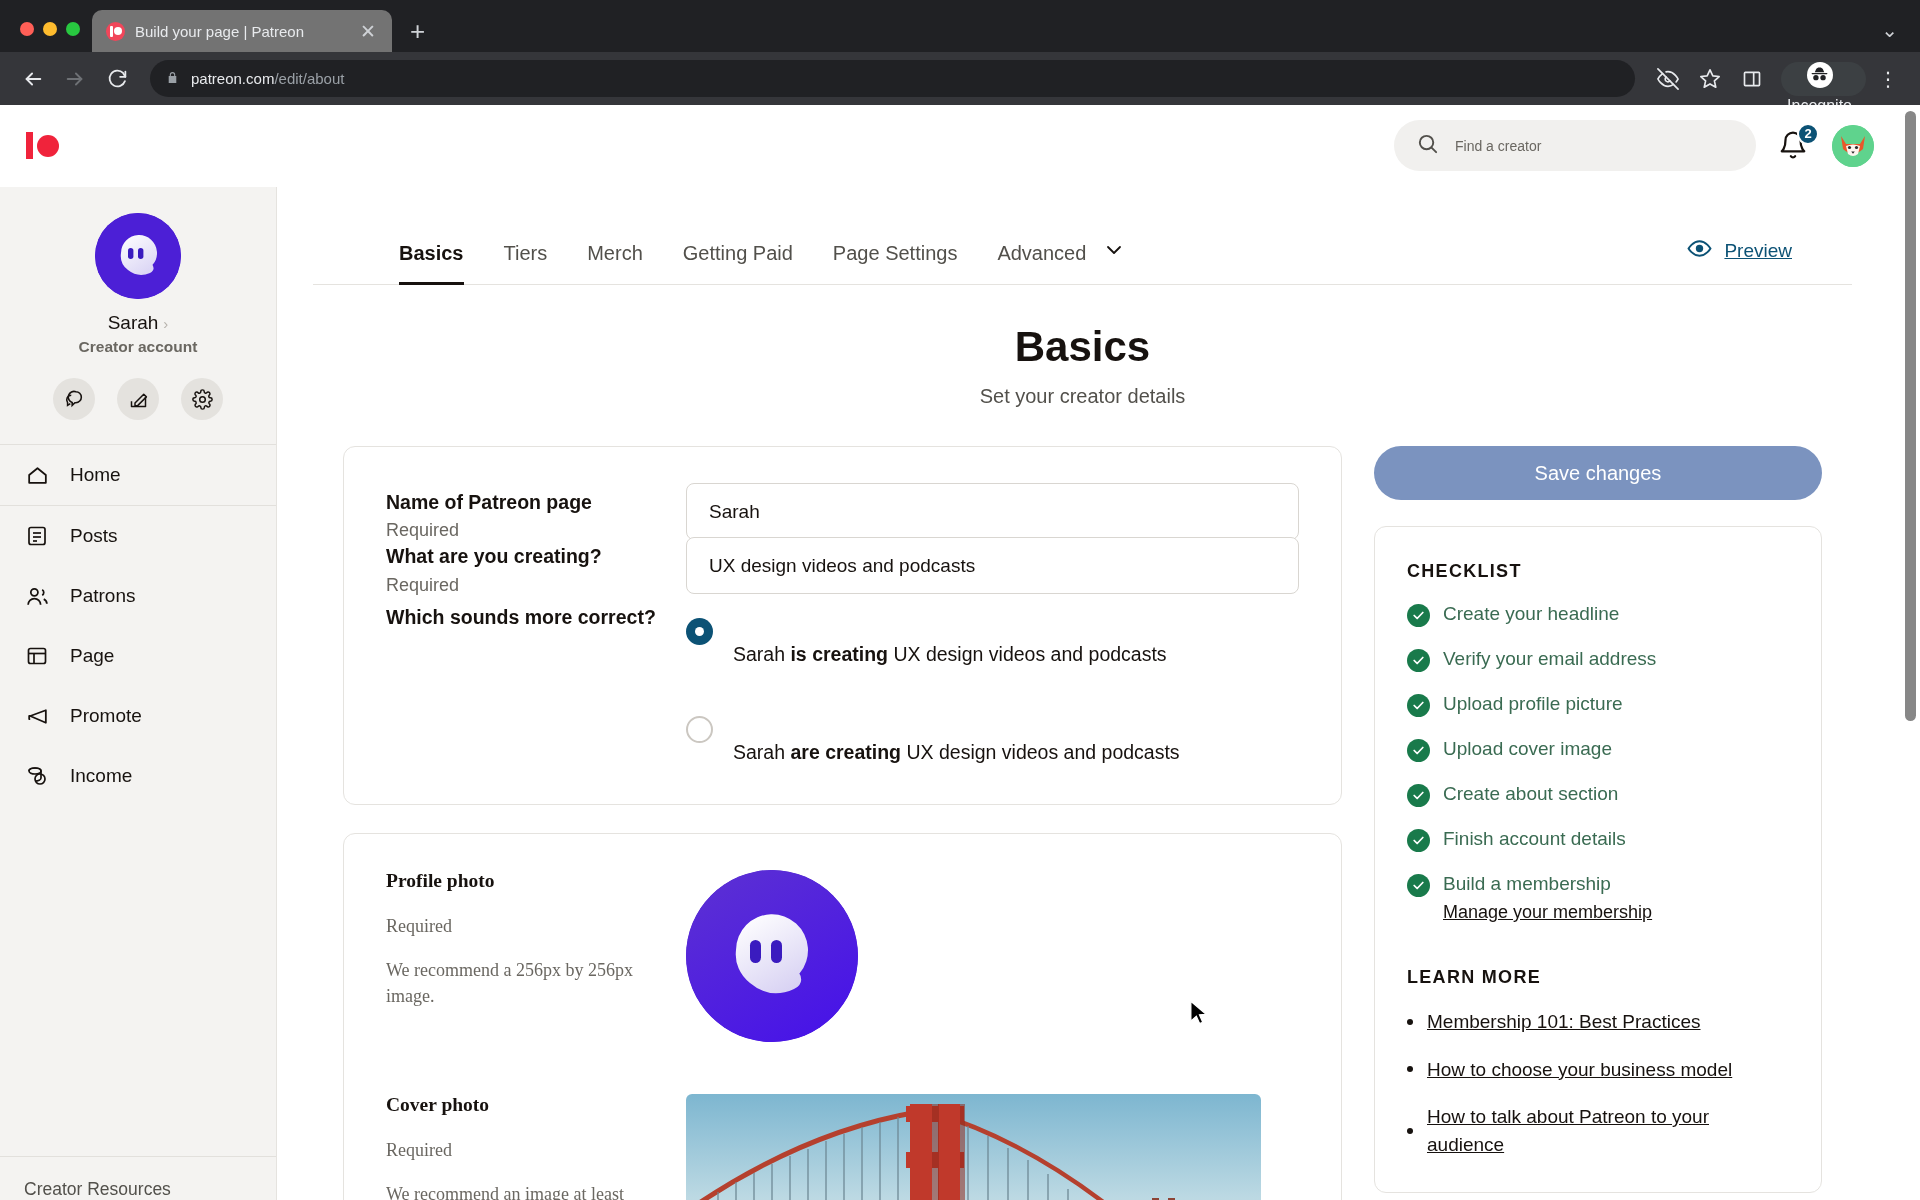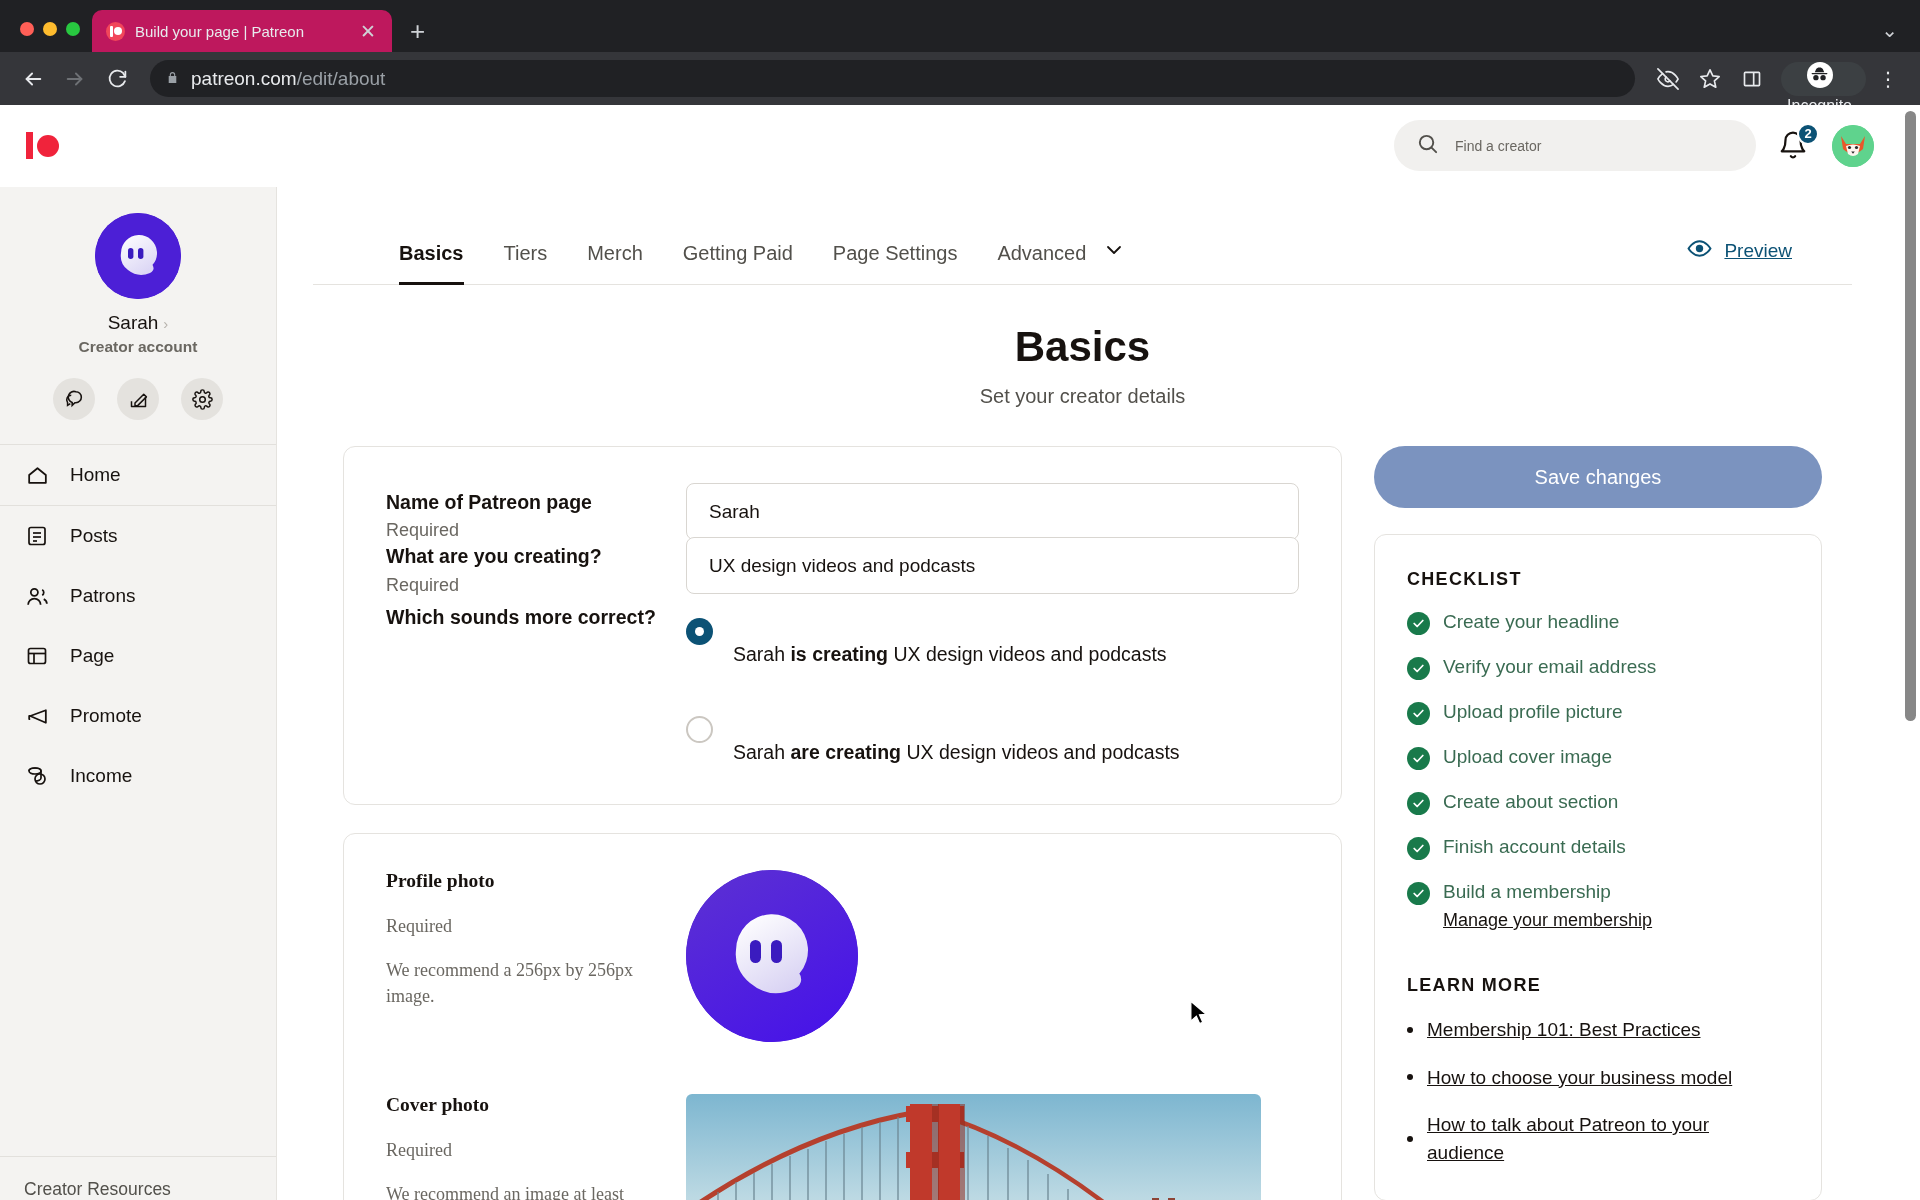--- a/index.html
+++ b/index.html
@@ -17,21 +17,21 @@
     padding-left: 16px; position: relative;
   }
   .traffic { display: flex; align-items: center; gap: 9px; padding: 0 12px 16px 4px; }
   .dot { width: 14px; height: 14px; border-radius: 50%; }
   .dot.red { background: #ff5f57; }
   .dot.yellow { background: #febc2e; }
   .dot.green { background: #28c840; }
 
   .tab {
     height: 42px; min-width: 300px; max-width: 330px;
-    background: #be185d; border-radius: 10px 10px 0 0;
+    background: #737373; border-radius: 10px 10px 0 0;
     display: flex; align-items: center; padding: 0 12px 0 14px; gap: 10px;
     position: relative;
   }
   .tab-favicon {
     width: 19px; height: 19px; border-radius: 50%;
     background: #f1465a; display:flex; align-items:center; justify-content:center;
     flex: 0 0 auto;
   }
   .tab-favicon .bar { width: 3px; height: 11px; background:#fff; border-radius:1px; margin-right:1px;}
   .tab-favicon .cir { width: 8px; height: 8px; background:#fff; border-radius:50%; }
@@ -53,21 +53,21 @@
     display: flex; align-items: center; justify-content: center;
     color: #e8eaed; font-size: 19px; cursor: pointer;
   }
   .navbtn.disabled { color: #6e7175; }
   .urlbox {
     flex: 1 1 auto; height: 37px; background: #202124; border-radius: 20px;
     display: flex; align-items: center; padding: 0 16px; gap: 12px; margin: 0 10px;
     min-width: 0;
   }
   .lock-ico { color: #9aa0a6; font-size: 13px; flex: 0 0 auto; }
-  .url { font-size: 19px; color: #9aa0a6; white-space: nowrap; }
+  .url { font-size: 15px; color: #9aa0a6; white-space: nowrap; }
   .url b { color: #e8eaed; font-weight: 400; }
   .omni-actions { display: flex; align-items: center; gap: 4px; }
   .incog-pill {
     display: flex; align-items: center; gap: 9px; background: #3c4043;
     border-radius: 20px; height: 34px; padding: 0 14px 0 6px; margin-left: 6px; cursor: pointer; flex-direction: column;
   }
   .incog-ico {
     width: 26px; height: 26px; border-radius: 50%; background: #fff;
     display: flex; align-items: center; justify-content: center; flex: 0 0 auto;
   }
@@ -207,21 +207,21 @@
     width: 172px; height: 172px; border-radius: 50%; overflow: hidden; cursor: pointer;
     background: radial-gradient(circle at 42% 26%, #5b2fd4 0%, #4a1fd0 45%, #4713e8 100%);
     display:flex; align-items:center; justify-content:center;
   }
   .cover-pic {
     width: 575px; height: 230px; border-radius: 6px; overflow: hidden; cursor: pointer; position: relative;
   }
 
   
   .save-btn {
-    width: 100%; height: 62px; border-radius: 31px; background: #7b93bf; color: #fff;
+    width: 100%; height: 54px; border-radius: 31px; background: #7b93bf; color: #fff;
     font-size: 20px; border: none; cursor: pointer; font-family: "Liberation Sans", sans-serif;
     display: flex; align-items: center; justify-content: center;
   }
   .side-card {
     border: 1px solid #e5e3df; border-radius: 12px; background: #fff;
     margin-top: 26px; padding: 34px 32px 34px 32px;
   }
   .sec-title { font-size: 18px; font-weight: bold; letter-spacing: 1.3px; color: #17120f; }
   .chk-item { display: flex; align-items: flex-start; gap: 13px; margin-top: 20px; }
   .chk-ico {

